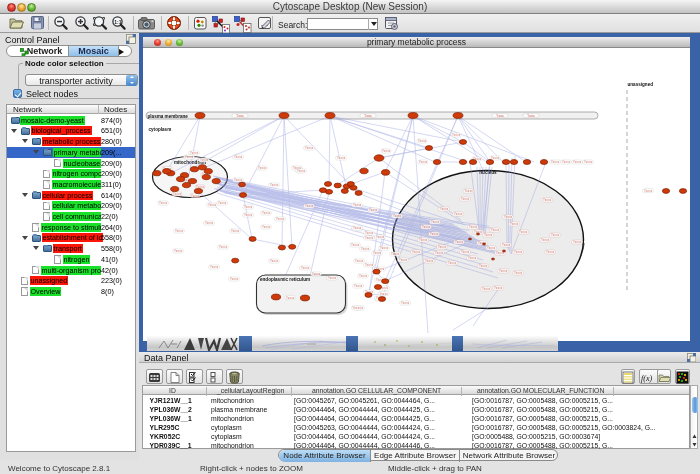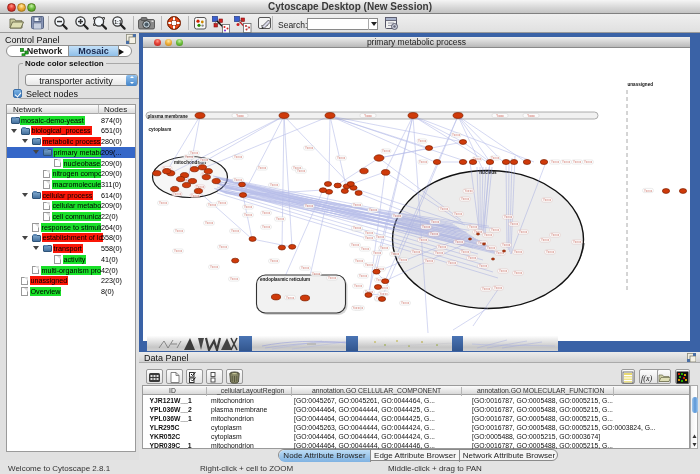--- a/index.html
+++ b/index.html
@@ -4,21 +4,21 @@
 <style>
 * { margin:0; padding:0; box-sizing:border-box; }
 html,body { width:700px; height:474px; overflow:hidden; font-family:"Liberation Sans", sans-serif; }
 #app { position:relative; width:700px; height:474px; background:#e3e3e3; }
 .abs { position:absolute; }
 
 
 #titlebar { left:0; top:0; width:700px; height:14px;
   background:linear-gradient(#f5f5f5,#d6d6d6 60%,#c3c3c3);
   border-bottom:1px solid #808080; }
-#titlebar .title { width:100%; text-align:center; font-size:10px; font-weight:bold; color:#3a3a3a; line-height:14px; }
+#titlebar .title { width:100%; text-align:center; font-size:10px; font-weight:normal; color:#3a3a3a; line-height:14px; }
 .tl { position:absolute; top:2.5px; width:9px; height:9px; border-radius:50%; }
 .tl.red { left:7px; background:radial-gradient(circle at 50% 30%, #ff9a8a 0%, #e8463c 40%, #b01f16 100%); border:0.5px solid #9a2019;}
 .tl.yel { left:17px; background:radial-gradient(circle at 50% 30%, #ffe9a8 0%, #f0b03c 45%, #c07d12 100%); border:0.5px solid #a97c1a;}
 .tl.grn { left:27px; background:radial-gradient(circle at 50% 30%, #c8f0a8 0%, #6fc040 45%, #3d8812 100%); border:0.5px solid #4d7d1d;}
 
 
 #toolbar { left:0; top:14px; width:700px; height:19px;
   background:linear-gradient(#efefef,#e0e0e0);
   border-bottom:1px solid #9a9a9a; }
 .tsep { position:absolute; top:2px; height:14px; width:1px; background:#b8b8b8; }
@@ -328,21 +328,21 @@
             <span class="cnt">558(0)</span>
           </div>
       <div class="trow" style="top:138.4px">
             <span class="tri" style="left:26px"></span>
             <span class="fold" style="left:36px"></span>
             <span class="lbl r" style="left:45.5px">transport</span>
             <span class="cnt">558(0)</span>
           </div>
       <div class="trow" style="top:149.1px">
             <span class="doc" style="left:47px"></span>
-            <span class="lbl g" style="left:55.5px">activity</span>
+            <span class="lbl g" style="left:55.5px">nitrogen</span>
             <span class="cnt">41(0)</span>
           </div>
       <div class="trow" style="top:159.8px">
             <span class="doc" style="left:25px"></span>
             <span class="lbl g" style="left:33.5px;max-width:60px">multi-organism pro</span>
             <span class="cnt">42(0)</span>
           </div>
       <div class="trow" style="top:170.5px">
             <span class="doc" style="left:14px"></span>
             <span class="lbl r" style="left:22.5px">unassigned</span>
@@ -1192,16 +1192,16 @@
         </svg>
     </div>
     <div id="dtabs">
       <div class="seg on" style="left:0;width:92px">Node Attribute Browser</div>
       <div class="seg" style="left:93px;width:86px">Edge Attribute Browser</div>
       <div class="seg" style="left:180px;width:99px;border-left:1px solid #8a8a8a">Network Attribute Browser</div>
     </div>
   </div>
   <div id="statusbar" class="abs">
     <span style="left:8px">Welcome to Cytoscape 2.8.1</span>
-    <span style="left:200px">Right-click + cell to ZOOM</span>
+    <span style="left:200px">Right-click + nodes to ZOOM</span>
     <span style="left:388px">Middle-click + drag to PAN</span>
   </div>
 </div>
 
 </body></html>

